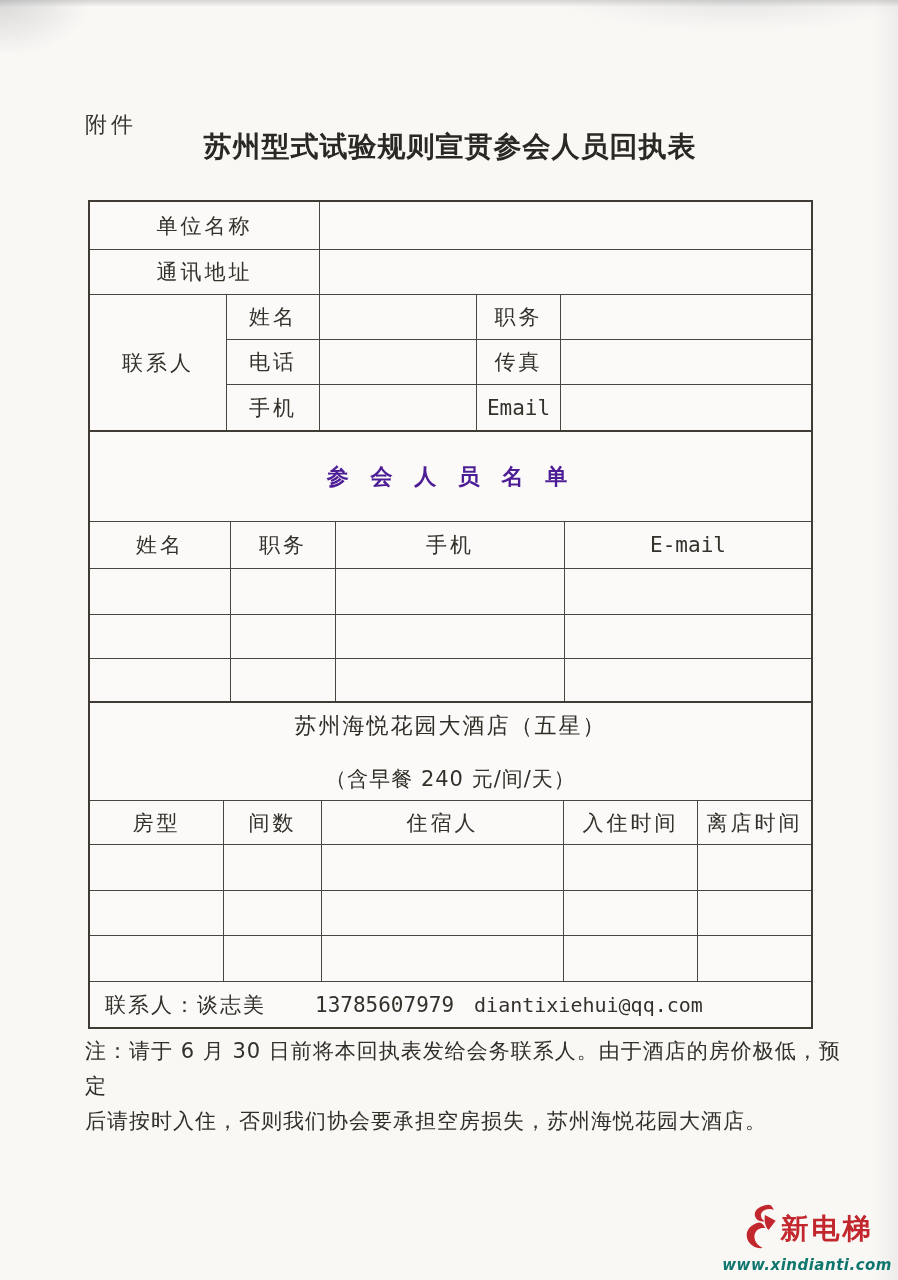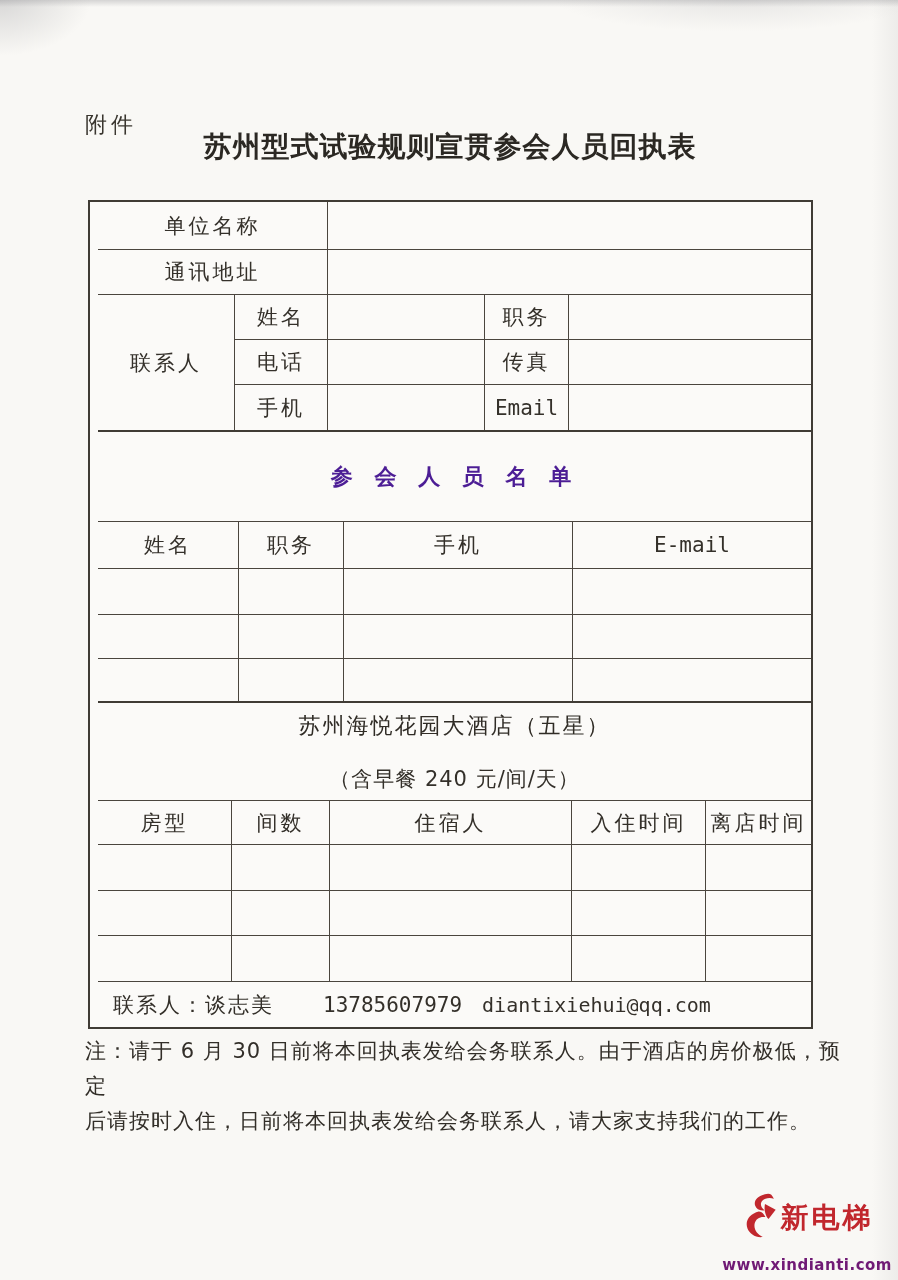--- a/index.html
+++ b/index.html
@@ -26,21 +26,20 @@
     position: absolute; left: 130px; width: 640px; top: 128px;
     margin: 0; text-align: center;
     font-size: 28px; font-weight: bold; letter-spacing: 1px; color: #2b2823;
   }
 
   .doc-table {
     position: absolute; left: 88px; top: 200px;
     width: 725px;
     border: 2.5px solid #403c35;
     background: rgba(255,255,255,.35);
-    padding-left: 8px;
   }
 
   .cell {
     display: flex; align-items: center; justify-content: center;
     font-size: 21px; letter-spacing: 3px; color: #34302a;
     overflow: hidden;
   }
   .br { border-right: 1.5px solid #4a453e; }
   .bb { border-bottom: 1.5px solid #4a453e; }
   .mono { font-family: "DejaVu Sans Mono", monospace; letter-spacing: 0; }
@@ -111,22 +110,23 @@
   .logo {
     position: absolute; right: 6px; bottom: 6px;
     display: flex; flex-direction: column; align-items: center;
   }
   .logo-top { display: flex; align-items: center; gap: 0; text-align: center; }
   .logo-brand {
     font-size: 28px; font-weight: bold; color: #c1272d; letter-spacing: 3px;
     text-shadow: 0 0 1px rgba(255,255,255,.9);
   }
   .logo-url {
-    font-size: 15px; font-weight: bold; color: #701a75; letter-spacing: .5px;
-    margin-top: 12px;
+    font-size: 15px; font-weight: bold; color: #0f766e; letter-spacing: .5px;
+    margin-top: 1px;
+    font-style: italic;
   }
 </style>
 </head>
 <body>
 
 <div class="page">
 
   <div class="attachment">附件</div>
 
   <h1 class="title">苏州型式试验规则宣贯参会人员回执表</h1>
@@ -217,21 +217,21 @@
       <span class="org-label">联系人：</span>
       <span class="org-name">谈志美</span>
       <span class="org-phone mono">13785607979</span>
       <span class="org-email mono">diantixiehui@qq.com</span>
     </div>
 
   </div>
 
   <div class="note">
     <div>注：请于 6 月 30 日前将本回执表发给会务联系人。由于酒店的房价极低，预定</div>
-    <div>后请按时入住，日前将本回执表发给会务联系人，请大家支持我们的工作。</div>
+    <div>后请按时入住，否则我们协会要承担空房损失，苏州海悦花园大酒店。</div>
   </div>
 
   <div class="logo">
     <div class="logo-top">
       <span>
         <svg width="40" height="48" viewBox="0 0 44 54" xmlns="http://www.w3.org/2000/svg">
           <g fill="#c1272d">
             <path d="M30 2 C20 3 13 9 15.5 15.5 C17 19.5 21 21.5 26 20.5 C22 17.5 20.5 13 23.5 9.8 C26.5 6.8 31.5 5.8 36.5 7.6 C34.5 3.5 33 2 30 2 Z"></path>
             <path d="M19.5 22 C9.5 24.5 3.5 32.5 6.8 41 C9 46.8 16 51.8 24 50.6 C18 47.6 13.2 41.8 15 35 C16.2 30.2 21 27.2 27 28.2 C25 24.2 22.5 22 19.5 22 Z"></path>
             <path d="M26.5 13.5 L38.5 20 L30.5 30.5 C26.5 26.5 25.2 18.8 26.5 13.5 Z"></path>

